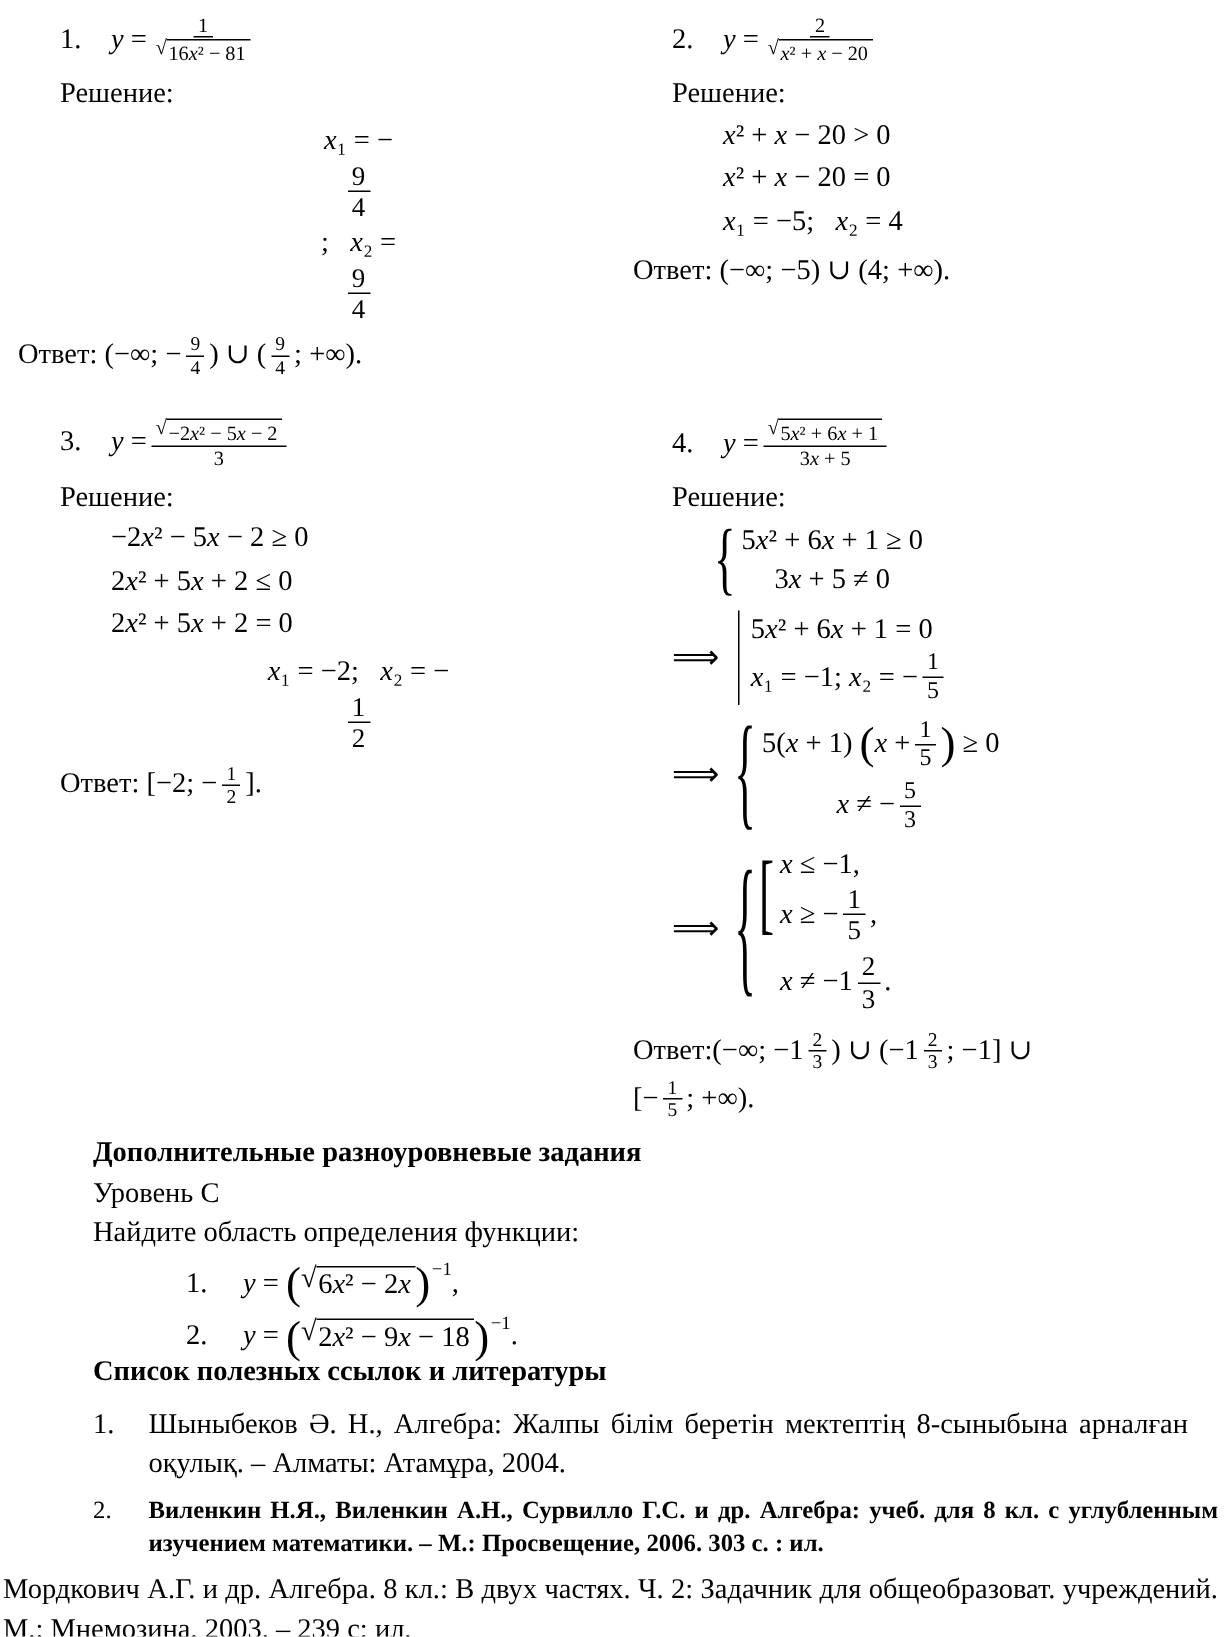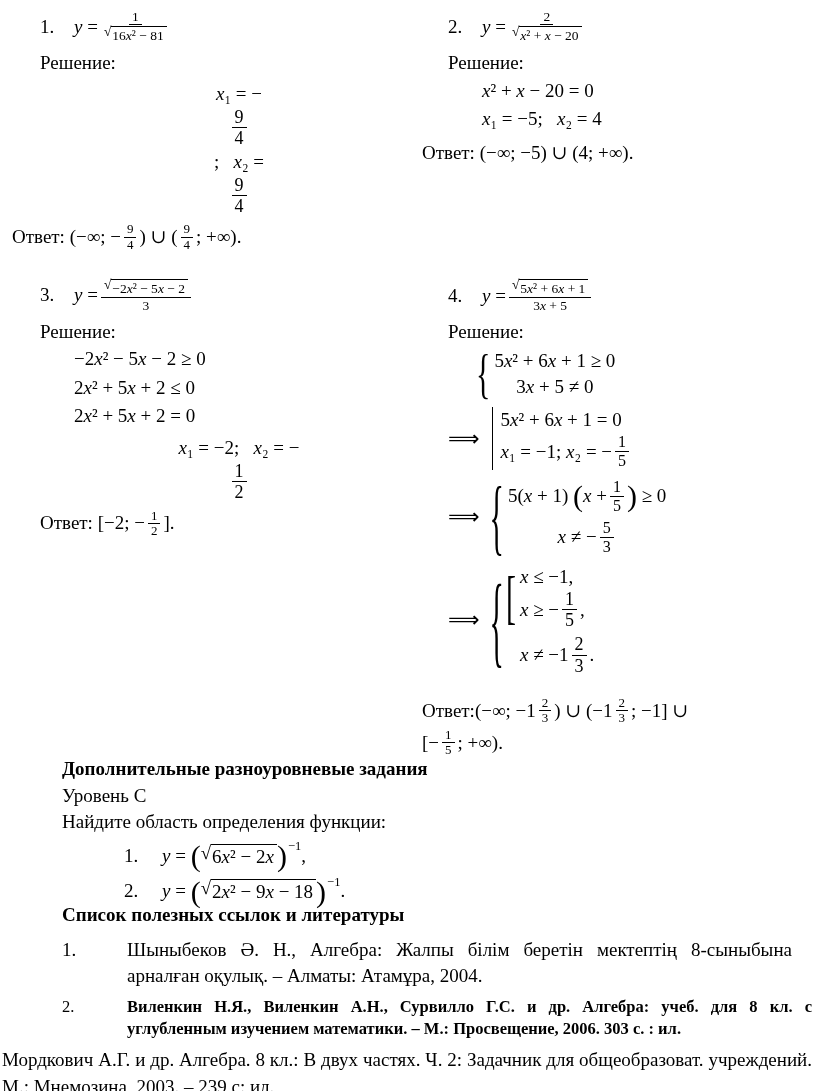--- a/index.html
+++ b/index.html
@@ -34,21 +34,21 @@
   .ans{margin-top:6px;}
   .brace{display:inline-block;font-weight:400;line-height:1;transform-origin:50% 50%;}
   .arrow{font-family:"DejaVu Sans","DejaVu Serif",sans-serif;font-size:22px;margin-right:6px;}
   .vbarcol{border-left:1.7px solid #000;padding-left:8px;margin-left:6px;}
   .bigp{font-size:30px;line-height:.8;font-weight:400;}
   .xlp{font-size:30px;line-height:.8;font-weight:400;}
   .supm{font-size:12.5px;position:relative;top:-9px;margin-left:1px;}
   .extra{position:absolute;top:756px;left:62px;width:700px;}
   .lit{position:absolute;top:902px;left:0;width:816px;}
   .lino{display:inline-block;min-width:37px;}
-  .just{text-align:justify;margin-left:28px;}
+  .just{text-align:justify;}
   .lit-sm{font-size:16.5px;line-height:1.32;}
   .tail{margin:8px 4px 0 2px;text-align:justify;}
   .center{justify-content:center;}
 </style>
 </head>
 <body>
 
 <div class="page">
 
   <div class="grid">
@@ -103,20 +103,21 @@
           <span class="fn m">2</span>
           <span class="fd">
             <span class="sqrt">
               <span class="rsym m">√</span>
               <span class="rexp m"><i>x</i>² + <i>x</i> − 20</span>
             </span>
           </span>
         </span>
       </div>
       <div class="sol m">Решение:</div>
+      <div class="eq m"><i>x</i>² + <i>x</i> − 20 &gt; 0</div>
       <div class="eq m"><i>x</i>² + <i>x</i> − 20 = 0</div>
       <div class="eq m"><i>x</i>₁ = −5;   <i>x</i>₂ = 4</div>
       <div class="ans m" style="margin-left:-26px;">Ответ: (−∞; −5) ∪ (4; +∞).</div>
     </section>
 
     <section class="prob">
       <div class="head">
         <span class="pno m">3.</span>
         <span class="m"><i>y</i> =</span>
         <span class="frac inline">
@@ -235,21 +236,21 @@
             <span class="m"><i>x</i> ≠ −1</span>
             <span class="frac disp">
               <span class="fn m">2</span>
               <span class="fd m">3</span>
             </span>
             <span class="m">.</span>
           </div>
         </div>
       </div>
 
-      <div style="margin:20px 0 0 -26px;">
+      <div style="margin:10px 0 0 -26px;">
         <div class="row">
           <span class="m">Ответ:(−∞; −1</span>
           <span class="frac small">
             <span class="fn m">2</span>
             <span class="fd m">3</span>
           </span>
           <span class="m">) ∪ (−1</span>
           <span class="frac small">
             <span class="fn m">2</span>
             <span class="fd m">3</span>

